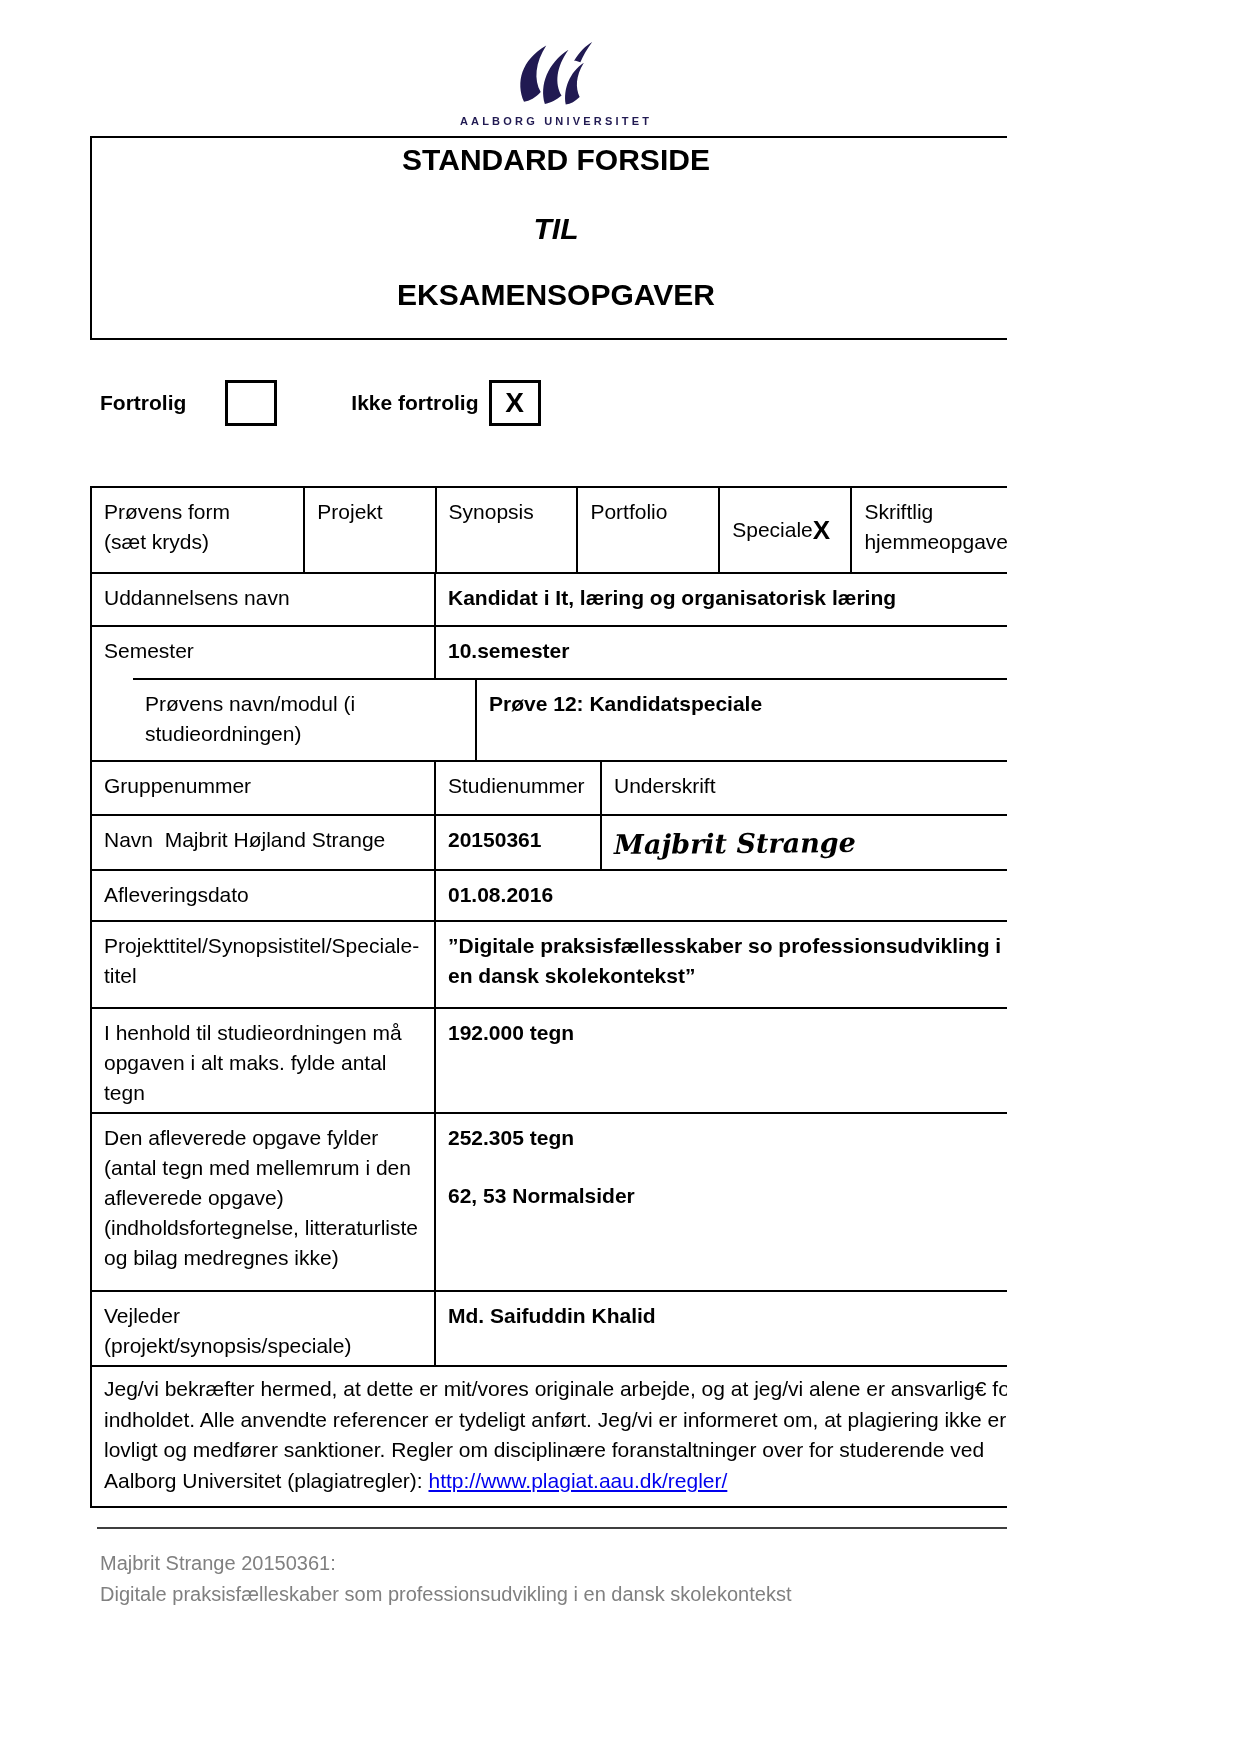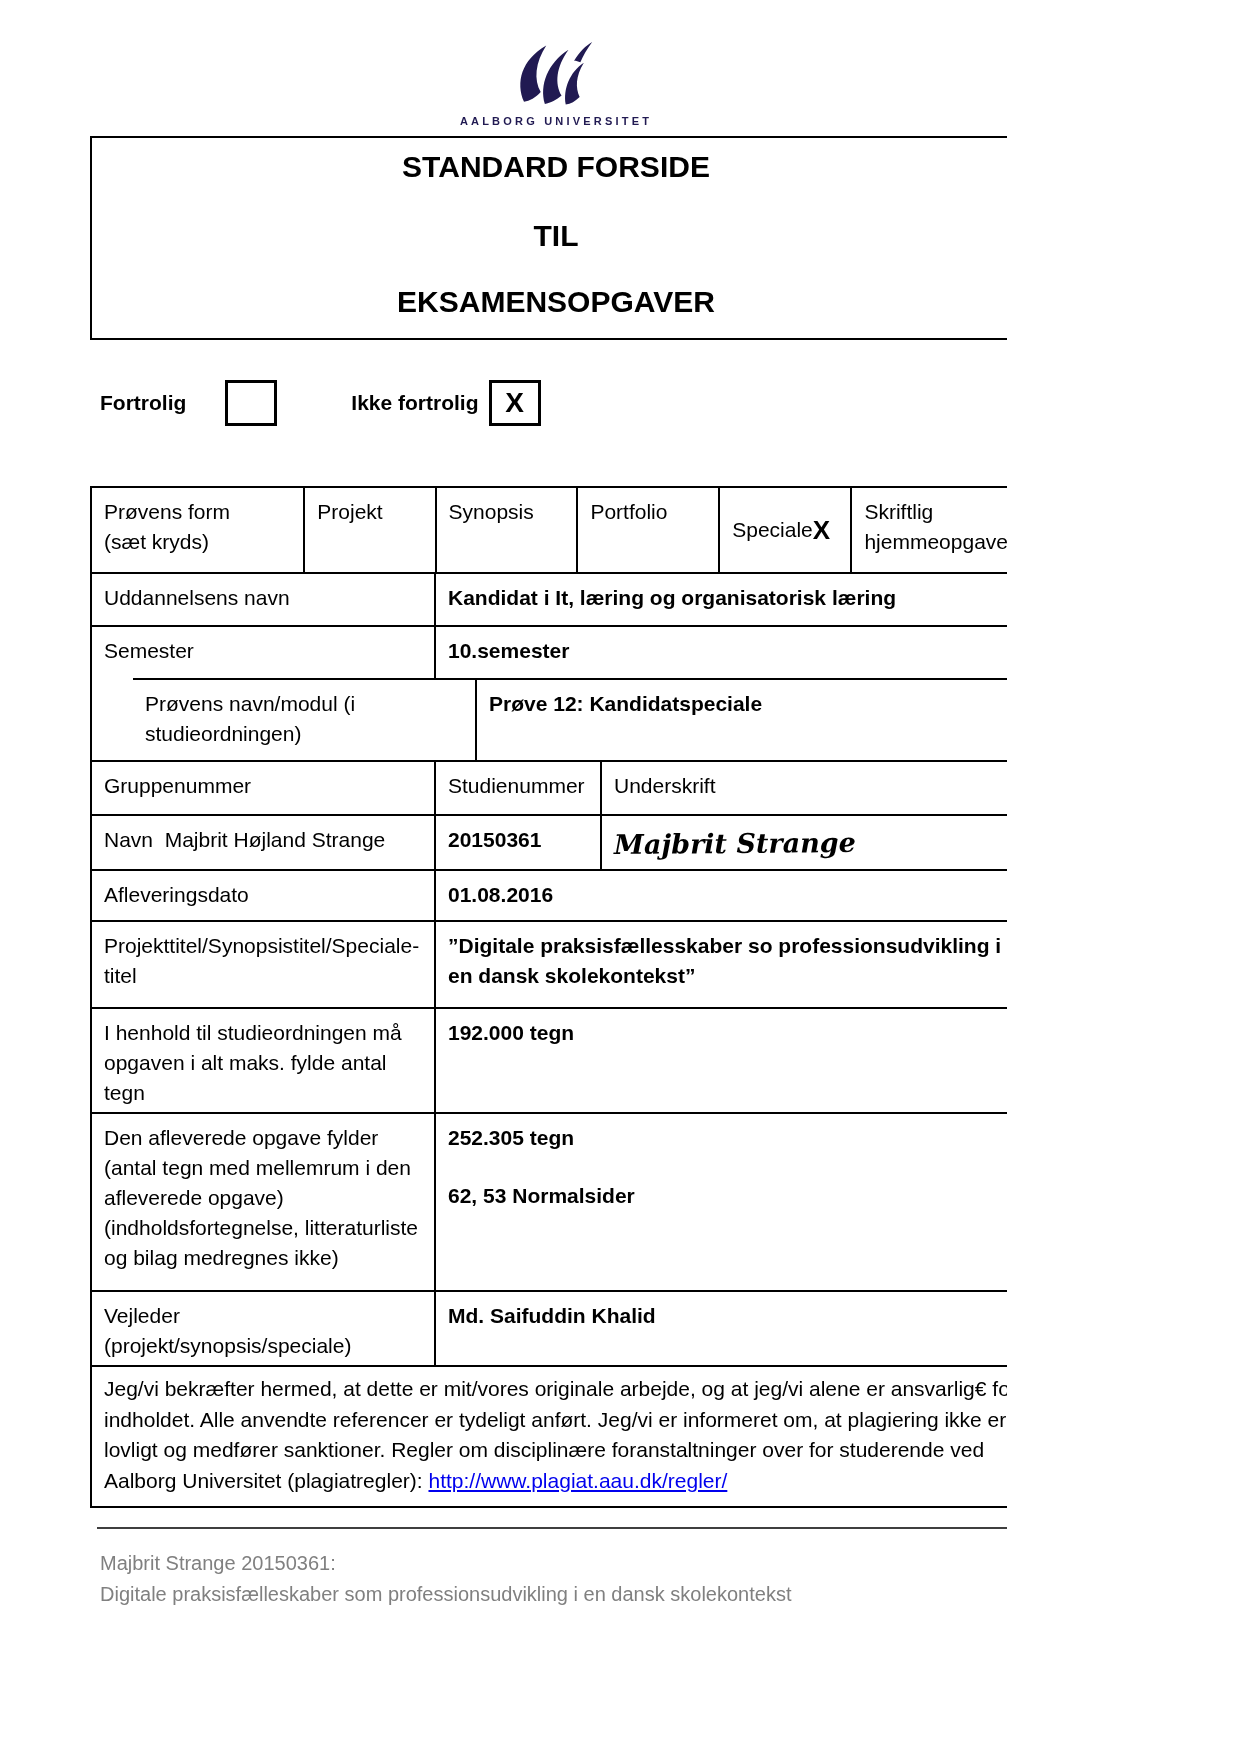--- a/index.html
+++ b/index.html
@@ -16,22 +16,22 @@
   .wordmark {
     margin-top:4px; font-size:11px; font-weight:bold; letter-spacing:3.2px;
     color:#211A52; line-height:14px;
   }
 
   
   .title-box {
     margin-top:8px; border:2px solid #000; height:204px; text-align:center;
     font-weight:bold; font-size:30px; line-height:32px;
   }
-  .title-box .t1 { padding-top:13px; }
-  .title-box .t2 { margin-top:37px; }
+  .title-box .t1 { padding-top:6px; }
+  .title-box .t2 { margin-top:37px;font-style:italic; }
   .title-box .t3 { margin-top:34px; }
 
   
   .conf-row { margin-top:37px; height:52px; display:flex; align-items:center; }
   .conf-label { font-weight:bold; font-size:21px; }
   .conf-box {
     width:52px; height:46px; border:3px solid #000; display:flex;
     align-items:center; justify-content:center;
     font-weight:bold; font-size:28px; line-height:28px;
   }

